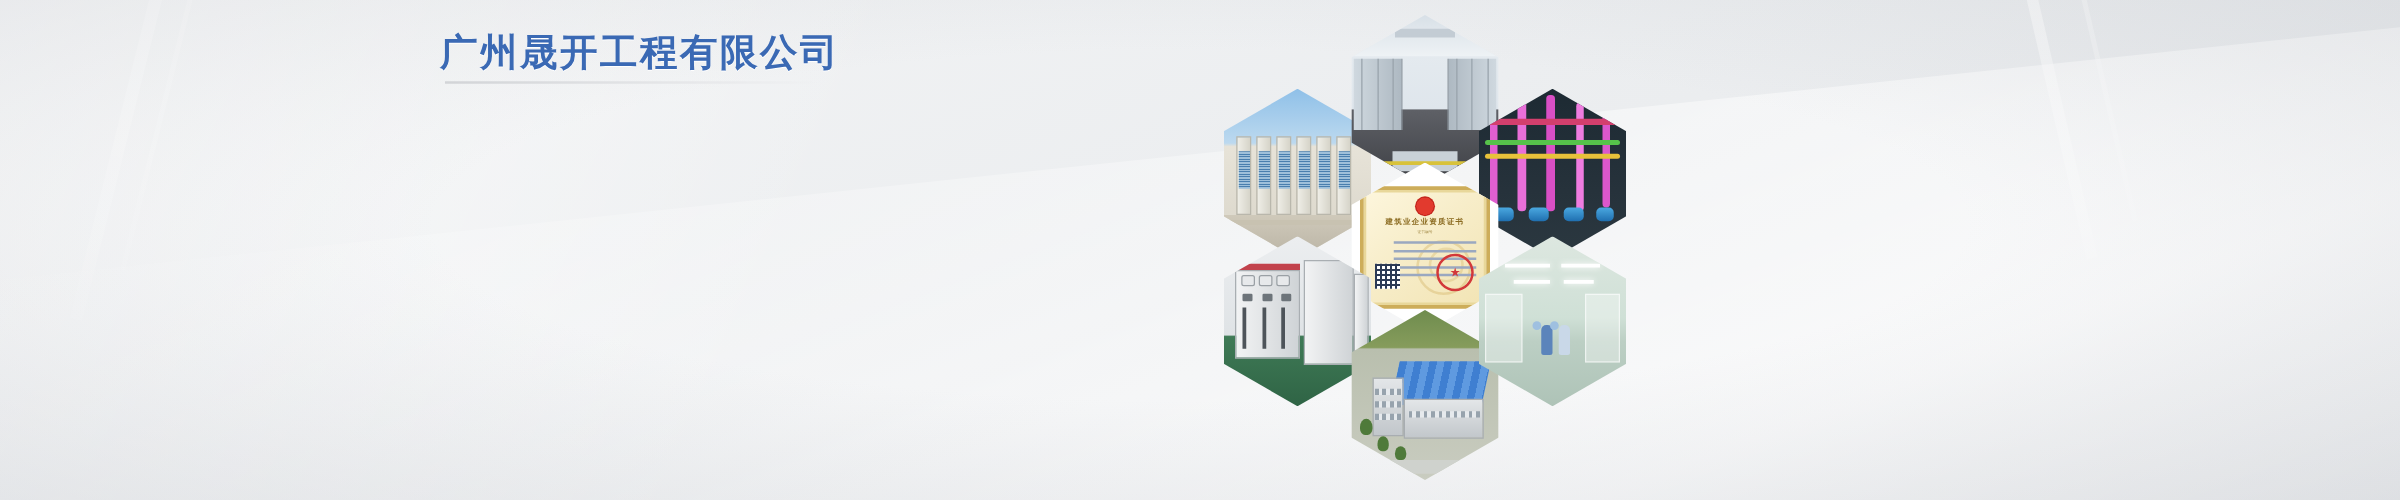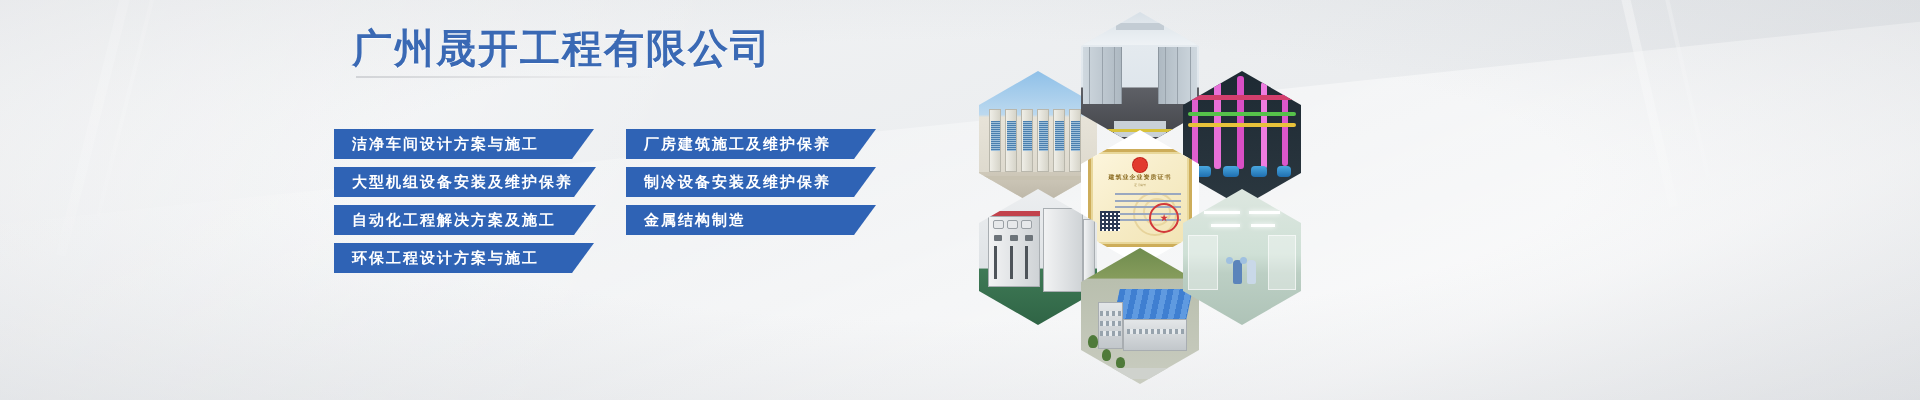--- a/index.html
+++ b/index.html
@@ -29,21 +29,21 @@
   }
   .vignette{
     position:absolute;inset:0;
     background:radial-gradient(ellipse at 50% 45%, rgba(255,255,255,0) 45%, rgba(190,194,200,.35) 100%);
   }
 
   
   #leftblock{position:absolute;left:352px;top:26px;width:540px;}
   #company-name{
     font-family:"DejaVu Sans","Liberation Sans",sans-serif;
-    font-size:40px;font-weight:bold;color:#3a69b4;letter-spacing:2px;
+    font-size:30px;font-weight:bold;color:#3a69b4;letter-spacing:2px;
     line-height:1.1;margin:0;white-space:nowrap;
     text-shadow:0 1px 0 rgba(255,255,255,.9);
   }
   #site-url{
     font-family:"DejaVu Serif","Liberation Serif",serif;
     font-size:30px;color:#9a9ca0;letter-spacing:3px;margin:6px 0 0 6px;
     white-space:nowrap;
   }
   #rule{height:2px;background:linear-gradient(to right,#d2d4d7,#e8e9eb 70%,rgba(232,233,235,0));margin:6px 0 0 4px;width:300px;}
 
@@ -164,36 +164,20 @@
   <div class="streak s3"></div>
   <div class="streak s4"></div>
   <div class="sheen"></div>
   <div class="vignette"></div>
 
   <div id="leftblock">
     <h1 id="company-name">广州晟开工程有限公司</h1>
     <div id="rule"></div>
   </div>
 
-  <div id="services">
-
-    <div class="col col-left">
-      <div class="chev w1">洁净车间设计方案与施工</div>
-      <div class="chev w2">大型机组设备安装及维护保养</div>
-      <div class="chev w2">自动化工程解决方案及施工</div>
-      <div class="chev w1">环保工程设计方案与施工</div>
-    </div>
-
-    <div class="col col-right">
-      <div class="chev w3">厂房建筑施工及维护保养</div>
-      <div class="chev w3">制冷设备安装及维护保养</div>
-      <div class="chev w3">金属结构制造</div>
-    </div>
-
-  </div>
 
   <div id="hexwrap">
 
     <div class="hex h-tl">
       <div class="inner art-hvac">
         <div class="ground"></div>
           <div class="rail"></div>
         <div class="unit" style="left:10px;">
             <div class="grill"></div>
           </div>

